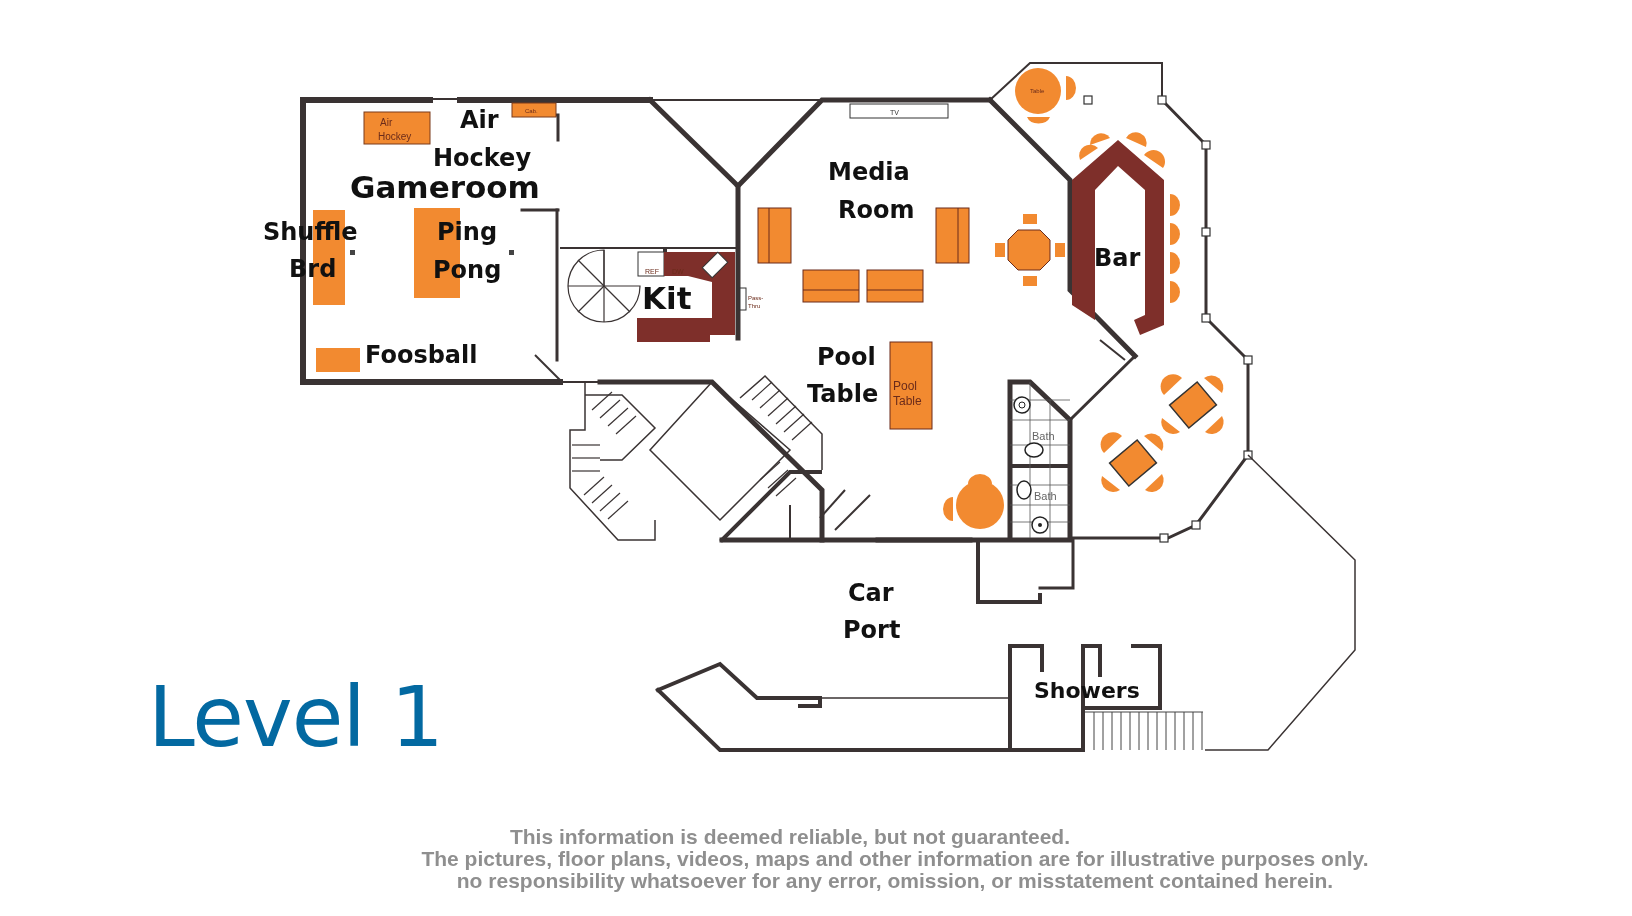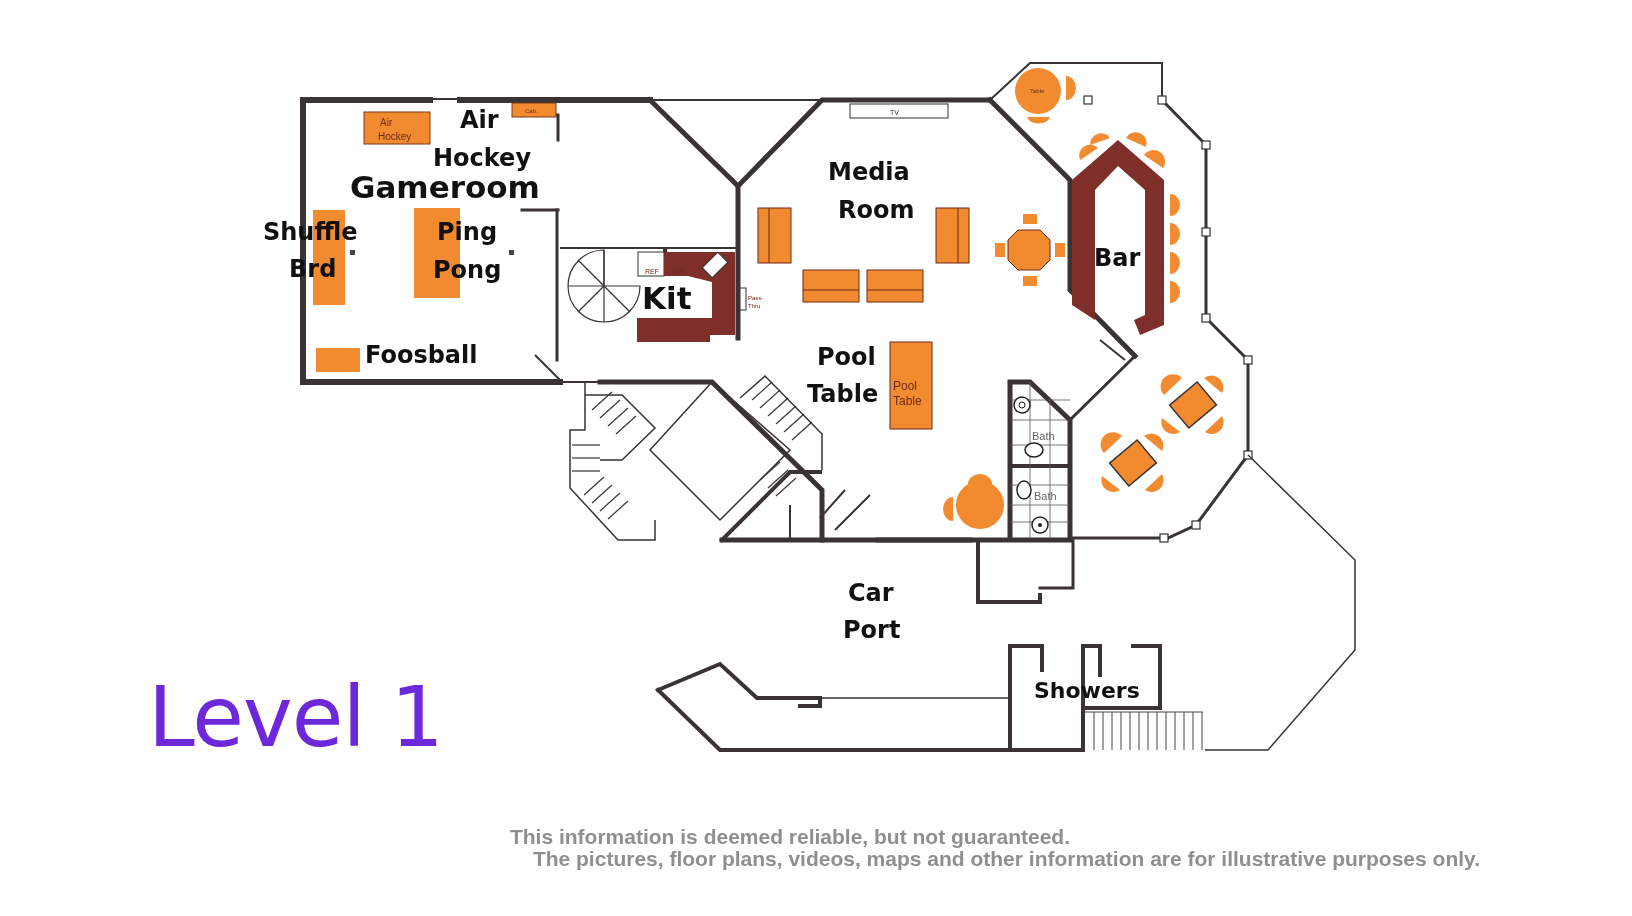--- a/index.html
+++ b/index.html
@@ -6,31 +6,31 @@
     body { width: 1632px; height: 916px; position: relative; overflow: hidden; }
     #plan { position: absolute; left: 0; top: 0; width: 1632px; height: 916px; }
     .room-label { font-family: "DejaVu Sans", sans-serif; font-weight: bold; fill: #111; }
     .small-label { font-family: "Liberation Sans", sans-serif; fill: #6b2b1a; }
     .wall { stroke: #3a3333; fill: none; stroke-linecap: square; }
     .thin { stroke: #3a3333; fill: none; }
     .orange { fill: #f28a30; }
     .maroon { fill: #7e2f2a; }
     .level-title {
       position: absolute; left: 148px; top: 668px;
-      font-family: "DejaVu Sans", sans-serif; font-size: 84px; color: #6d28d9;
+      font-family: "DejaVu Sans", sans-serif; font-size: 84px; color: #0369a1;
       letter-spacing: -1px;
     }
     .disclaimer {
       position: absolute; left: 0; width: 1480px; top: 826px;
       font-family: "Liberation Sans", sans-serif; color: #8f8f8f; font-weight: bold;
       font-size: 21px; line-height: 22px; text-align: center;
     }
     .disclaimer div { white-space: nowrap; }
     .disclaimer .l1 { padding-left: 100px; }
-    .disclaimer .l2, .disclaimer .l3, .disclaimer .l4 { text-align: right; padding-left: 310px; }
+    .disclaimer .l2, .disclaimer .l3, .disclaimer .l4 { text-align: center; padding-left: 310px; }
   </style>
 </head>
 <body>
 
 <svg id="plan" viewBox="0 0 1632 916" xmlns="http://www.w3.org/2000/svg">
 
   <g>
     <polyline class="wall" stroke-width="6" points="303,380 303,100 430,100"></polyline>
     <line class="thin" stroke-width="2" x1="430" y1="99" x2="460" y2="99"></line>
     <polyline class="wall" stroke-width="6" points="460,100 650,100"></polyline>
@@ -274,13 +274,14 @@
   <text class="room-label" x="848" y="601" font-size="24">Car</text>
   <text class="room-label" x="843" y="638" font-size="24">Port</text>
   <text class="room-label" x="1034" y="698" font-size="22">Showers</text>
 </svg>
 
 <div class="level-title">Level 1</div>
 
 <div class="disclaimer">
   <div class="l1">This information is deemed reliable, but not guaranteed.</div>
   <div class="l2">The pictures, floor plans, videos, maps and other information are for illustrative purposes only.</div>
+  <div class="l4">no responsibility whatsoever for any error, omission, or misstatement contained herein.</div>
 </div>
 
 </body></html>

